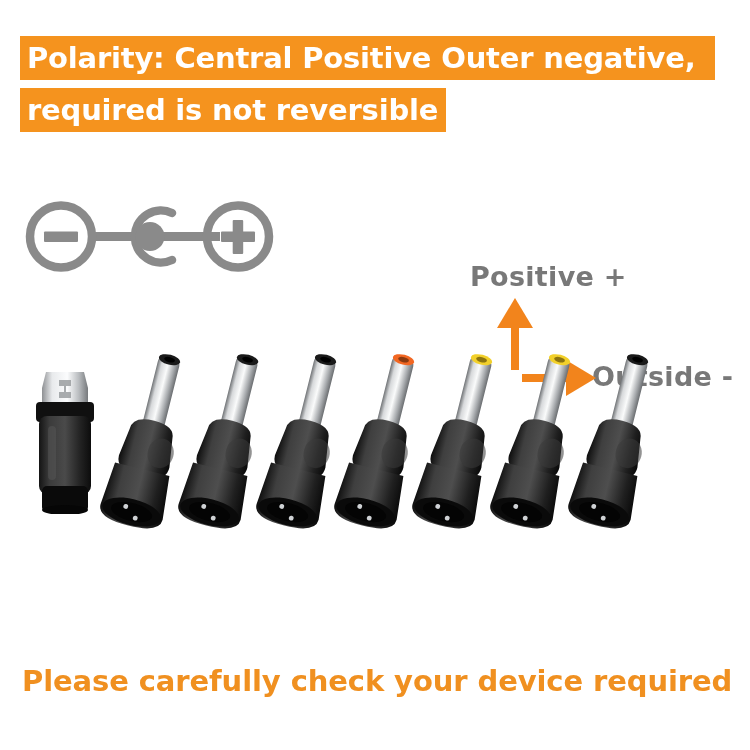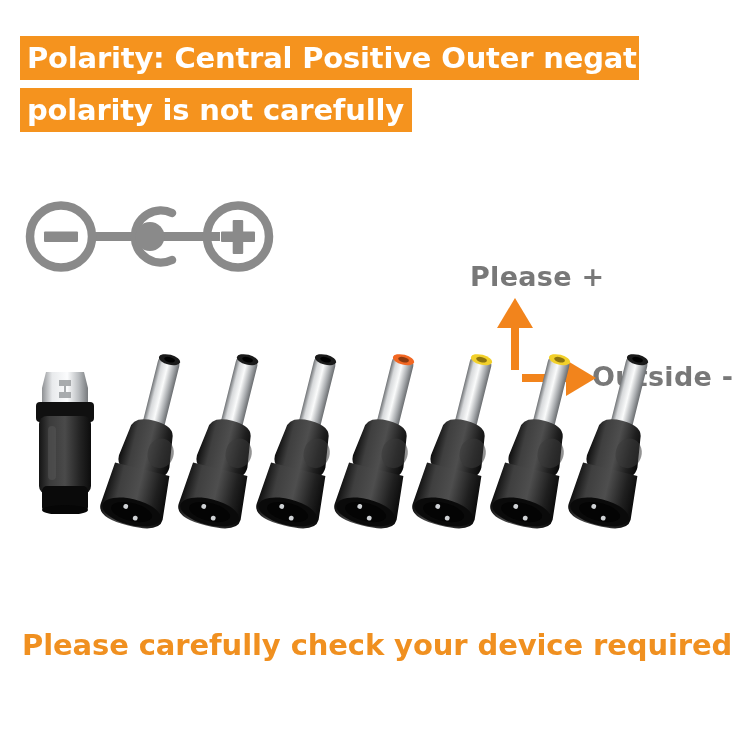--- a/index.html
+++ b/index.html
@@ -31,21 +31,21 @@
     background: #F5931E;
     color: #ffffff;
     font-family: "DejaVu Sans", sans-serif;
     font-weight: bold;
     font-size: 29px;
     line-height: 44px;
     letter-spacing: -0.2px;
     padding: 0 8px 0 7px;
     white-space: nowrap;
   }
-  .headline-line.l1 { width: 619px; box-sizing: border-box; }
+  .headline-line.l1 { width: 695px; box-sizing: border-box; }
   .headline-line.l2 { margin-top: 8px; }
 
   
   .polarity-symbol {
     position: absolute;
     left: 24px;
     top: 196px;
     width: 250px;
     height: 84px;
   }
@@ -90,30 +90,30 @@
     left: 22px;
     top: 622px;
     width: 700px;
     color: #F09020;
     font-family: "DejaVu Sans", sans-serif;
     font-weight: bold;
     font-size: 29px;
     line-height: 47px;
     letter-spacing: -0.1px;
   }
-  .footer-line { display: block; white-space: nowrap; }
+  .footer-line { display: block; white-space: nowrap; margin-top: 36px; }
 </style>
 </head>
 <body>
 
 <div id="page">
 
   <div class="headline">
     <span class="headline-line l1">Polarity: Central Positive Outer negative,</span><br>
-    <span class="headline-line l2">polarity is not carefully</span>
+    <span class="headline-line l2">required is not reversible</span>
   </div>
 
   <div class="polarity-symbol">
     <svg width="250" height="84" viewBox="0 0 250 84">
 
       <rect x="66" y="36" width="62" height="9" fill="#8a8a8a"></rect>
       <rect x="128" y="36" width="68" height="9" fill="#8a8a8a"></rect>
 
       <g>
         <circle cx="37" cy="40.5" r="31" fill="none" stroke="#8a8a8a" stroke-width="8.5"></circle>
@@ -126,21 +126,21 @@
       </g>
 
       <g>
         <circle cx="214" cy="40.5" r="31" fill="none" stroke="#8a8a8a" stroke-width="8.5"></circle>
         <rect x="197" y="35.5" width="34" height="10.5" rx="1" fill="#8a8a8a"></rect>
         <rect x="208.7" y="24" width="10.5" height="34" rx="1" fill="#8a8a8a"></rect>
       </g>
     </svg>
   </div>
 
-  <div class="callout central">Please +</div>
+  <div class="callout central">Positive +</div>
 
   <div class="callout outside">Outside -</div>
 
   <div class="arrows">
     <svg width="130" height="110" viewBox="0 0 130 110">
 
       <g>
         <rect x="31" y="30" width="8" height="50" fill="#F2841C"></rect>
         <polygon points="35,8 53,38 17,38" fill="#F2841C"></polygon>
       </g>

